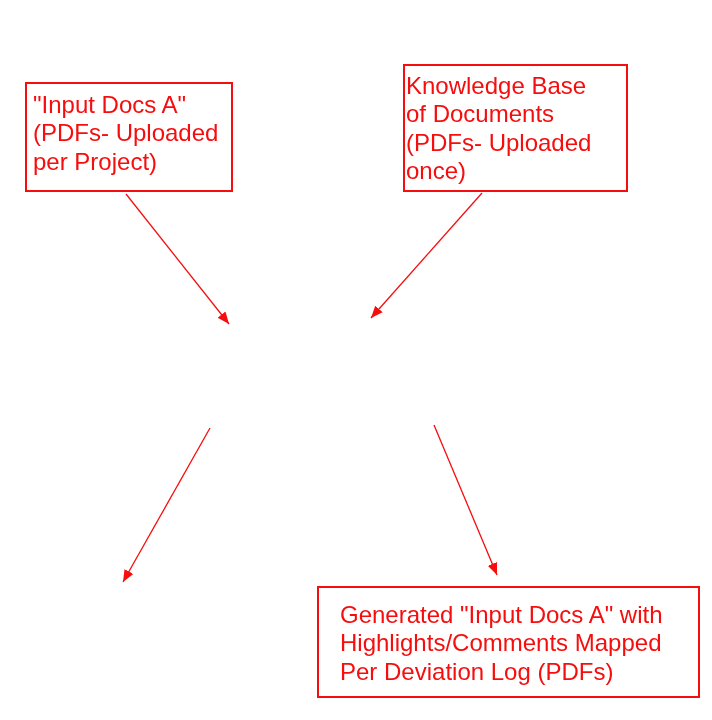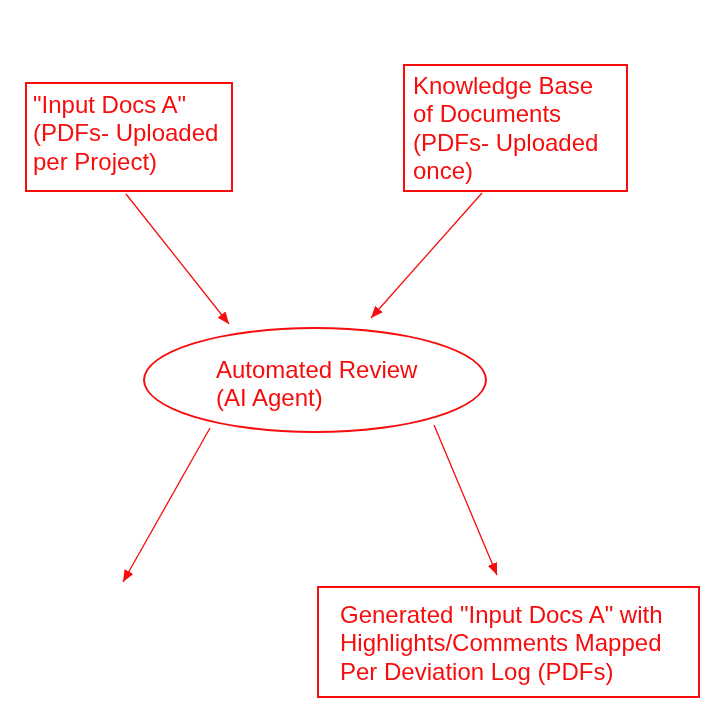--- a/index.html
+++ b/index.html
@@ -63,31 +63,27 @@
     <line x1="210" y1="428" x2="123" y2="582" marker-end="url(#arrowhead)"></line>
     <line x1="434" y1="425" x2="497" y2="575" marker-end="url(#arrowhead)"></line>
   </svg>
 
   <div class="node rect" style="left:25px; top:82px; width:208px; height:110px; padding:7px 0 0 6px;">
     <div class="label">"Input Docs A"
 (PDFs- Uploaded
 per Project)</div>
   </div>
 
-  <div class="node rect" style="left:403px; top:64px; width:225px; height:128px; padding:6px 0 0 8px;">
+  <div class="node rect" style="left:403px; top:64px; width:225px; height:128px; padding:6px 0 0 1px;">
     <div class="label">Knowledge Base
 of Documents
 (PDFs- Uploaded
 once)</div>
   </div>
 
-  <div class="node ellipse" style="left:143px; top:327px; width:344px; height:106px;">
-    <div class="label ellipse-label">Automated Review
-(AI Agent)</div>
-  </div>
 
 
   <div class="node rect" style="left:317px; top:586px; width:383px; height:112px; padding:13px 0 0 21px;">
     <div class="label">Generated "Input Docs A" with
 Highlights/Comments Mapped
 Per Deviation Log (PDFs)</div>
   </div>
 
 </div>
 

